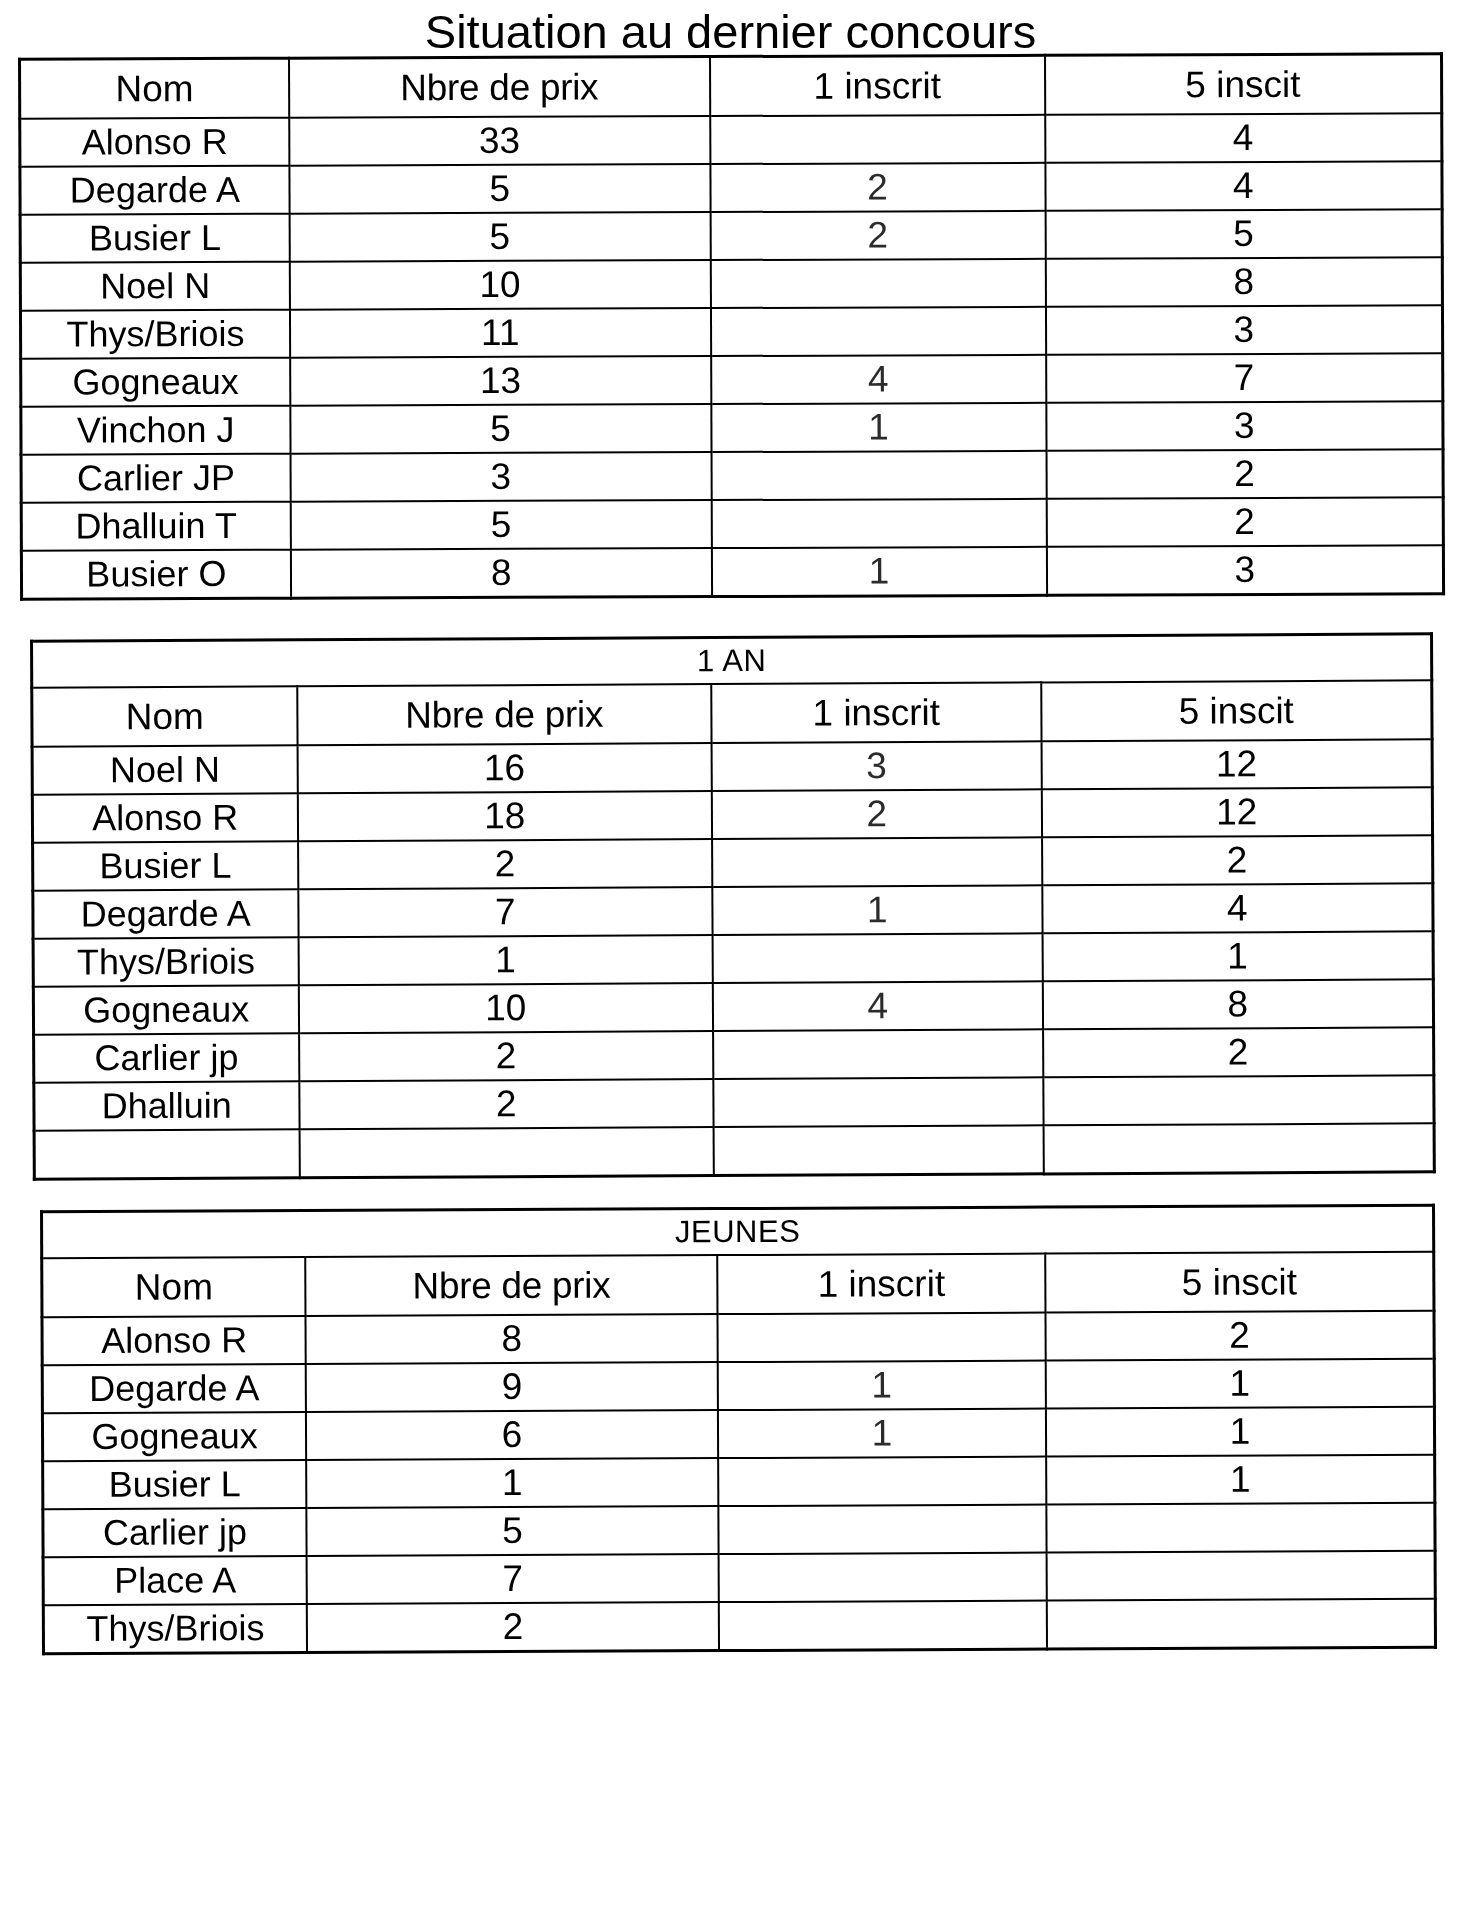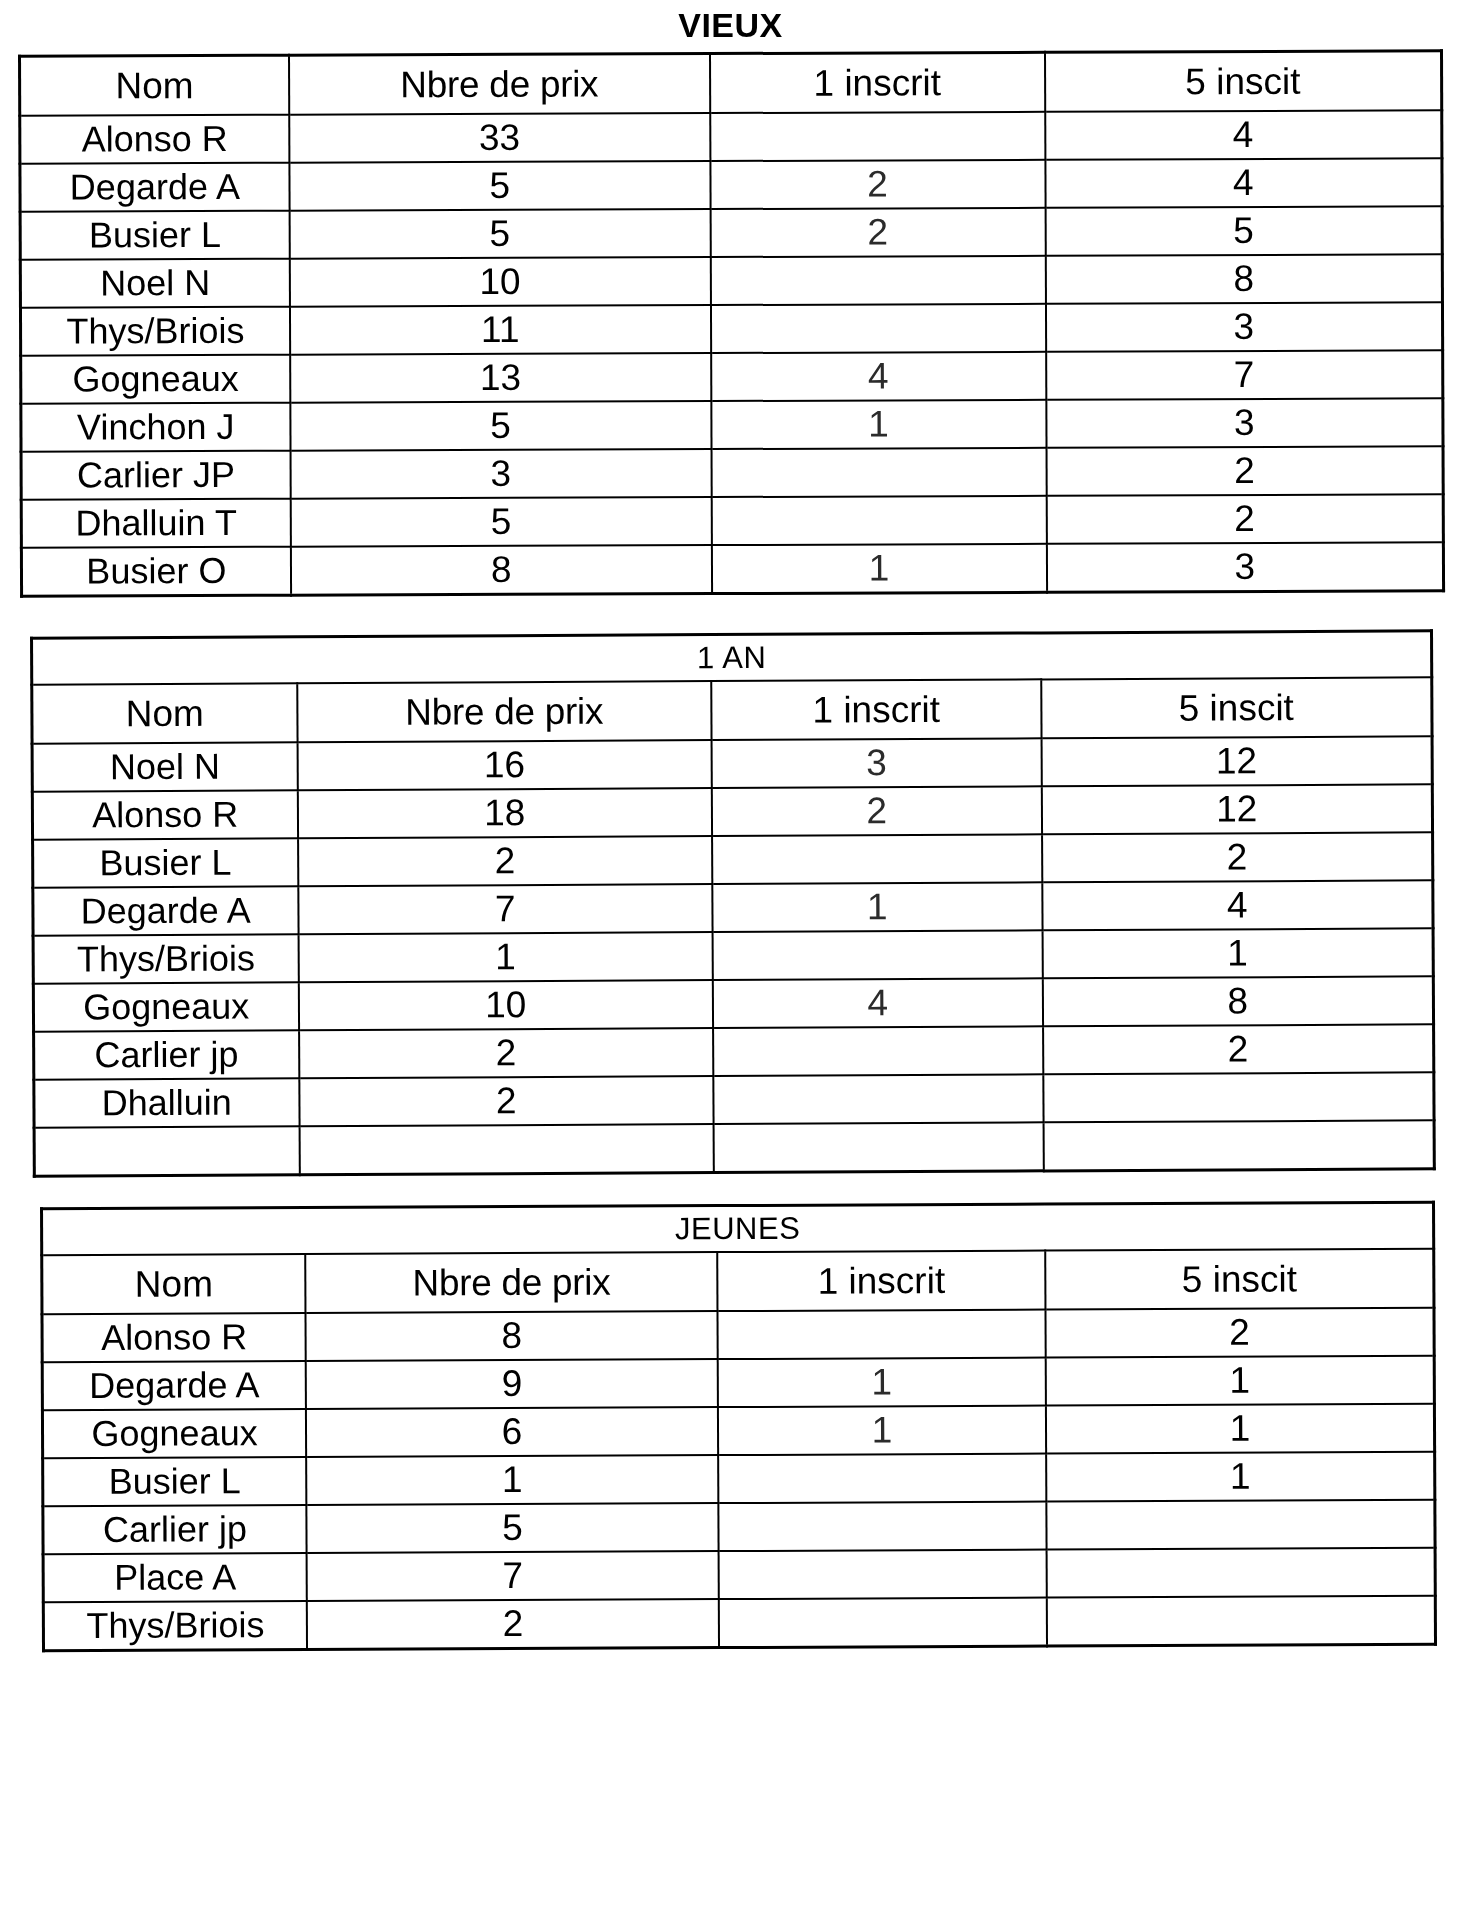--- a/index.html
+++ b/index.html
@@ -113,23 +113,23 @@
   .skew-c { transform: rotate(-0.26deg); transform-origin: center top; }
 
   .t2-indent { padding-left: 12px; padding-right: 10px; }
   .t3-indent { padding-left: 22px; padding-right: 8px; }
 </style>
 </head>
 <body>
 
 <div class="page">
 
+  <div class="doc-title">Situation au dernier concours</div>
 
   <div class="table-block">
-    <div class="doc-subtitle">VIEUX</div>
 
     <table class="grid outer-thick skew-a">
       <colgroup>
         <col class="c-nom">
           <col class="c-nbre">
           <col class="c-1insc">
           <col class="c-5insc">
       </colgroup>
       <thead>
         <tr>

